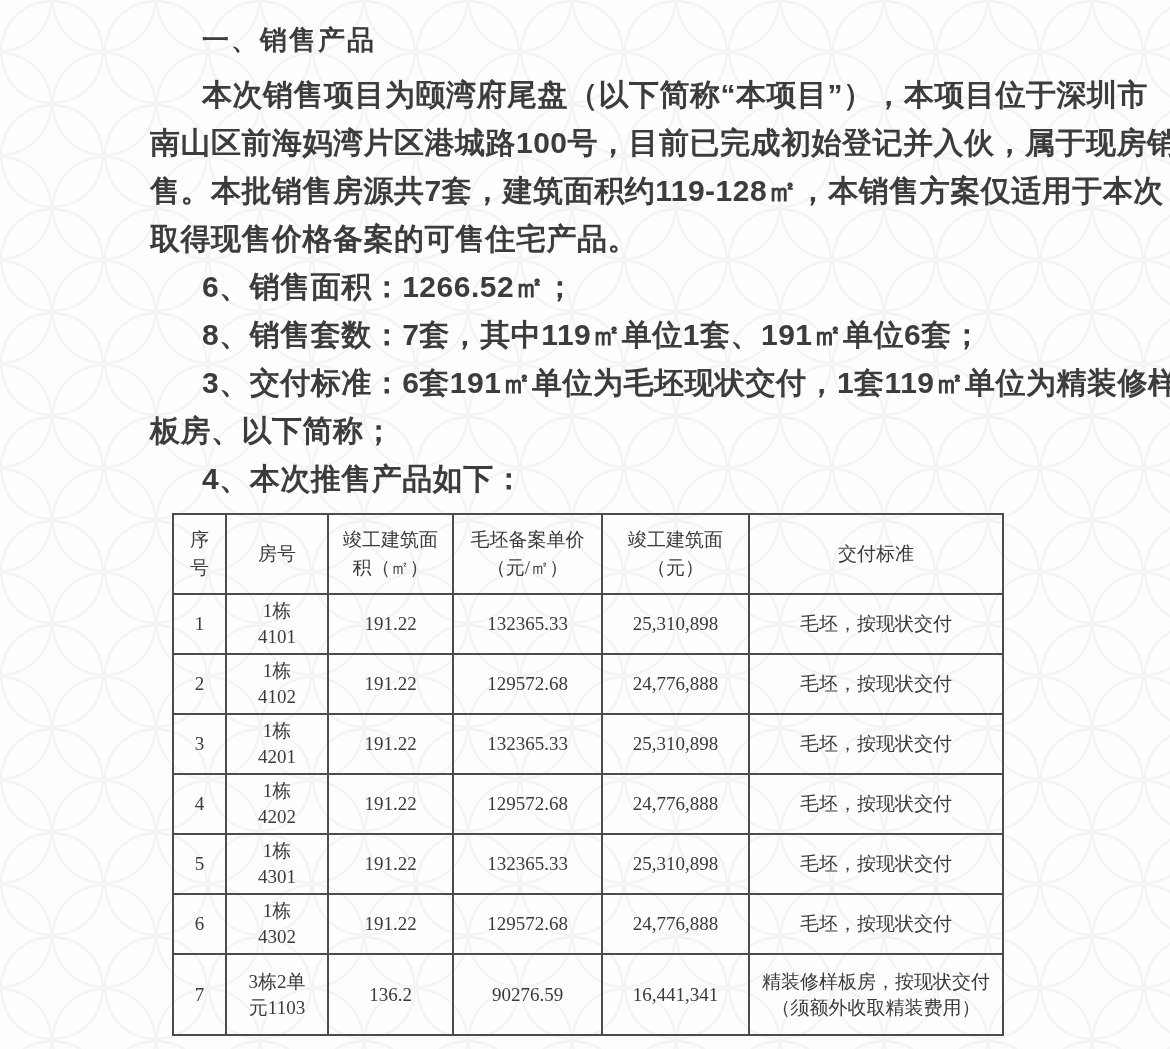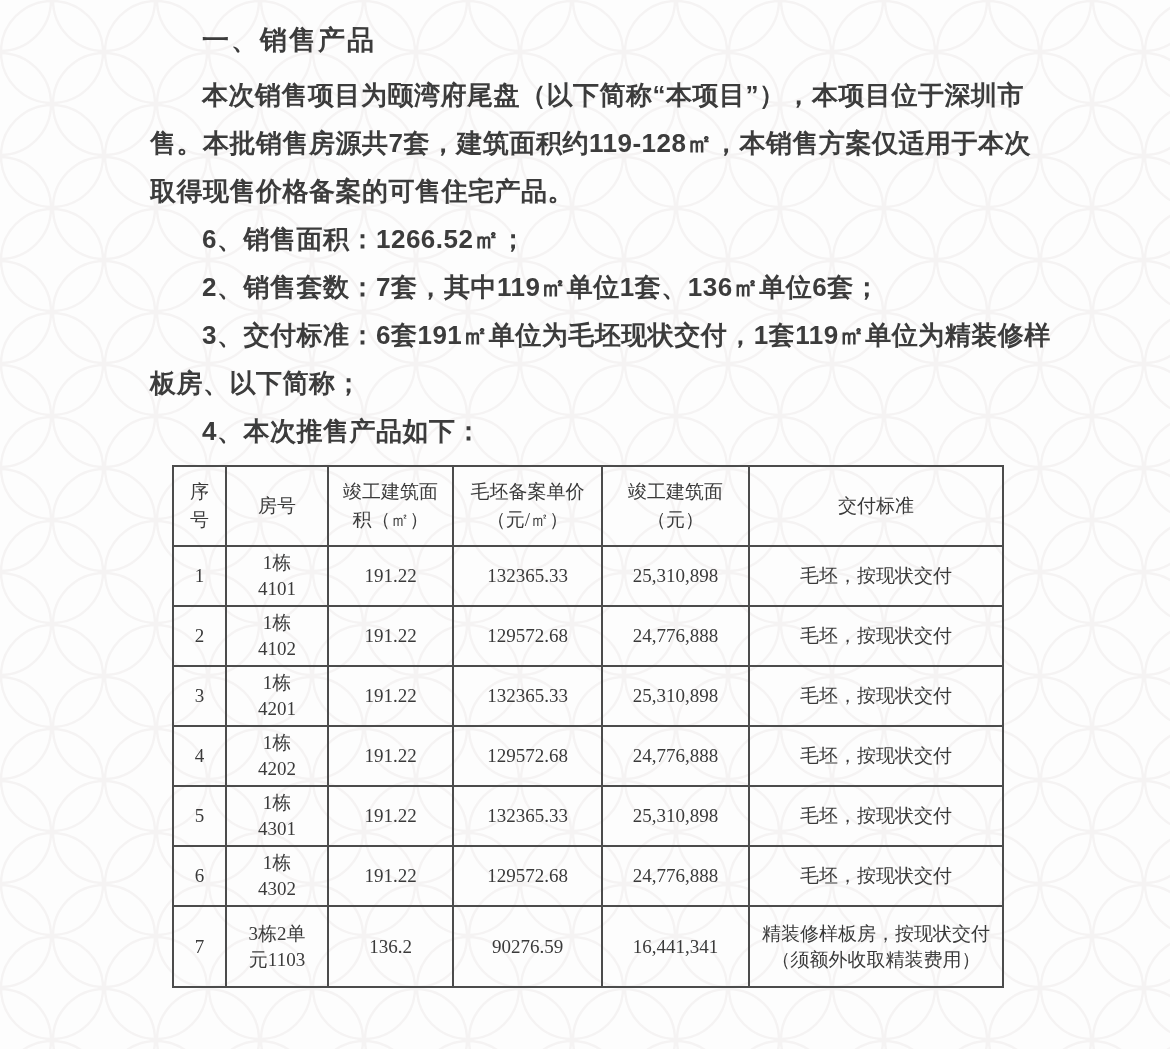--- a/index.html
+++ b/index.html
@@ -30,21 +30,21 @@
   }
   .doc-title {
     font-size: 27px;
     font-weight: 700;
     line-height: 48px;
     padding-left: 52px;
     letter-spacing: 2px;
     white-space: nowrap;
   }
   .line {
-    font-size: 26px;
+    font-size: 30px;
     font-weight: 600;
     line-height: 48px;
     letter-spacing: 0.5px;
     white-space: nowrap;
     color: #3c3c3c;
   }
   .line.indent {
     padding-left: 52px;
   }
   .body-block {
@@ -105,24 +105,25 @@
   </defs>
   <rect x="0" y="0" width="1170" height="1049" fill="url(#lat)"></rect>
 </svg>
 
 <div class="doc">
 
   <div class="doc-title">一、销售产品</div>
 
   <div class="body-block">
     <div class="line indent">本次销售项目为颐湾府尾盘（以下简称“本项目”），本项目位于深圳市</div>
+    <div class="line">南山区前海妈湾片区港城路100号，目前已完成初始登记并入伙，属于现房销</div>
     <div class="line">售。本批销售房源共7套，建筑面积约119-128㎡，本销售方案仅适用于本次</div>
     <div class="line">取得现售价格备案的可售住宅产品。</div>
     <div class="line indent">6、销售面积：1266.52㎡；</div>
-    <div class="line indent">2、销售套数：7套，其中119㎡单位1套、136㎡单位6套；</div>
+    <div class="line indent">8、销售套数：7套，其中119㎡单位1套、191㎡单位6套；</div>
     <div class="line indent">3、交付标准：6套191㎡单位为毛坯现状交付，1套119㎡单位为精装修样</div>
     <div class="line">板房、以下简称；</div>
     <div class="line indent">4、本次推售产品如下：</div>
   </div>
 
   <table class="product-table">
     <colgroup>
       <col class="c-index">
         <col class="c-room">
         <col class="c-area">

